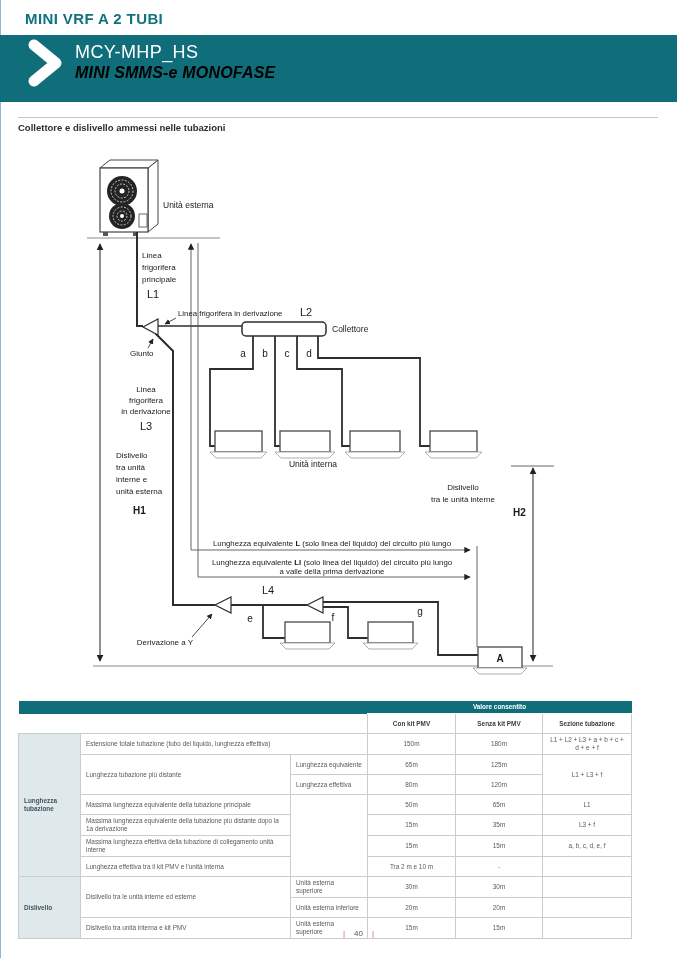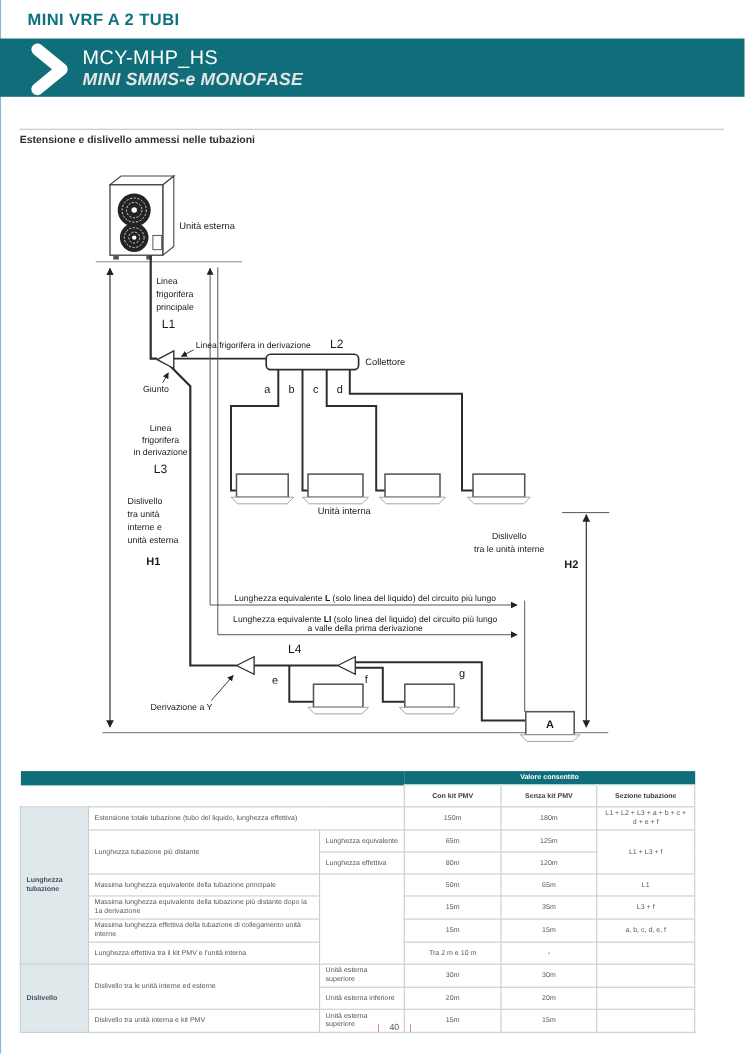--- a/index.html
+++ b/index.html
@@ -3,23 +3,23 @@
 <meta charset="utf-8">
 <style>
   html,body{margin:0;padding:0;}
   body{width:677px;height:958px;position:relative;background:#fff;overflow:hidden;
        font-family:"Liberation Sans",sans-serif;}
   #page-edge{position:absolute;left:0;top:0;width:1px;height:958px;background:#8db6d4;}
 
   
   .eyebrow{position:absolute;left:25px;top:10px;font-size:15px;font-weight:bold;
            color:#0f7280;letter-spacing:.4px;}
-  .banner{position:absolute;left:0;top:35px;width:677px;height:53px;background:#0f6e7a;}
+  .banner{position:absolute;left:0;top:35px;width:677px;height:67px;background:#0f6e7a;}
   .banner .model{position:absolute;left:75px;top:7px;font-size:18px;color:#fff;letter-spacing:.4px;}
-  .banner .series{position:absolute;left:75px;top:29px;font-size:16px;color:#e5e5e5;
+  .banner .series{position:absolute;left:75px;top:29px;font-size:16px;color:#000000;
                   font-weight:bold;font-style:italic;letter-spacing:.2px;}
   .chev{position:absolute;left:22px;top:3px;}
 
   .rule{position:absolute;left:18px;top:117px;width:640px;height:1px;background:#bfc6c9;}
   .section-title{position:absolute;left:18px;top:122px;font-size:9.5px;font-weight:bold;color:#2e2e2e;}
 
   
   #diagram{position:absolute;left:0;top:150px;}
   svg text{font-family:"Liberation Sans",sans-serif;fill:#1a1a1a;}
   .t8{font-size:8px}.t78{font-size:7.8px}.t85{font-size:8.5px}
@@ -49,21 +49,21 @@
 <div class="eyebrow">MINI VRF A 2 TUBI</div>
 <div class="banner">
   <svg class="chev" width="50" height="50" viewBox="0 0 50 50">
     <polyline points="12,7 34,25 12,43" fill="none" stroke="#fff" stroke-width="11" stroke-linecap="round" stroke-linejoin="round"></polyline>
   </svg>
   <div class="model">MCY-MHP_HS</div>
   <div class="series">MINI SMMS-e MONOFASE</div>
 </div>
 
 <div class="rule"></div>
-<div class="section-title">Estensione e dislivello ammessi nelle tubazioni</div>
+<div class="section-title">Collettore e dislivello ammessi nelle tubazioni</div>
 
 <svg id="diagram" width="677" height="545" viewBox="0 150 677 545">
   <defs>
     <marker id="mArr" viewBox="0 0 10 10" refX="9" refY="5" markerWidth="7" markerHeight="7" orient="auto-start-reverse">
         <path d="M0,0L10,5L0,10z" fill="#222"></path>
       </marker>
   </defs>
 
   <g stroke="#8a8a8a" stroke-width="1">
     <line x1="87" y1="238" x2="220" y2="238"></line>

